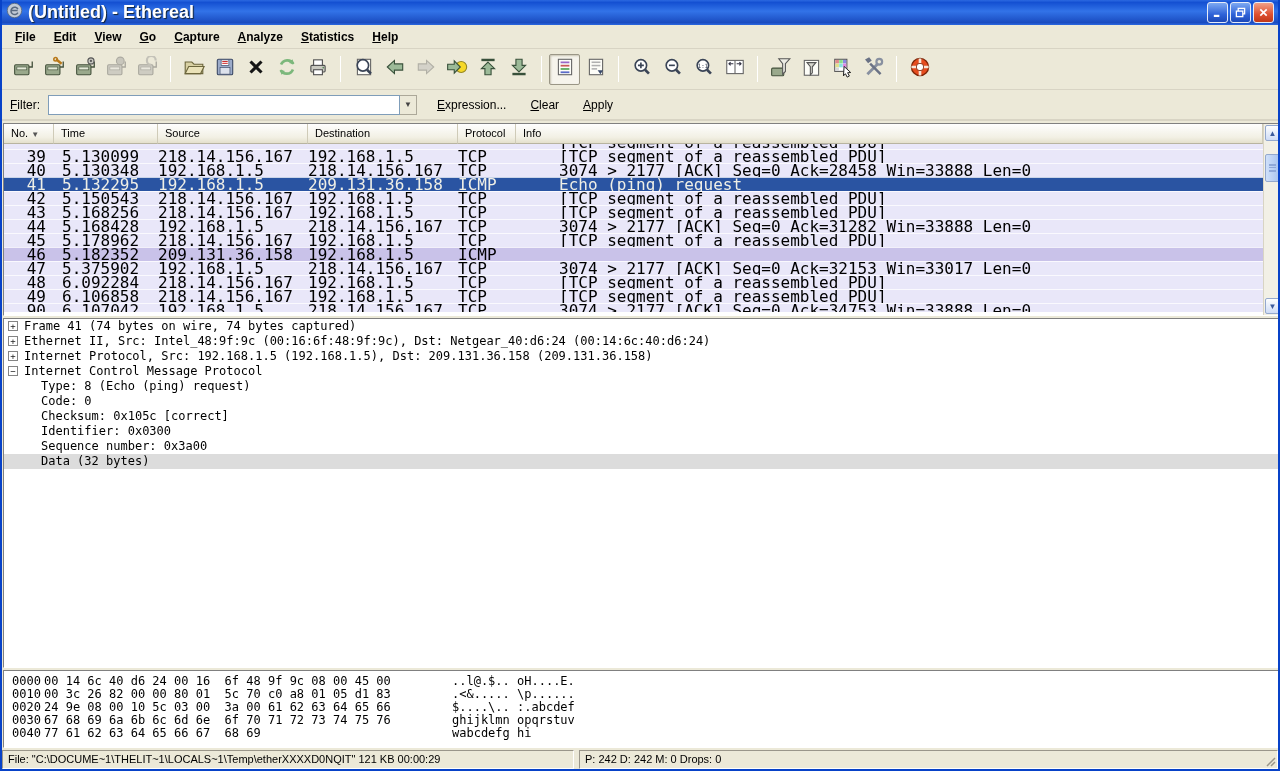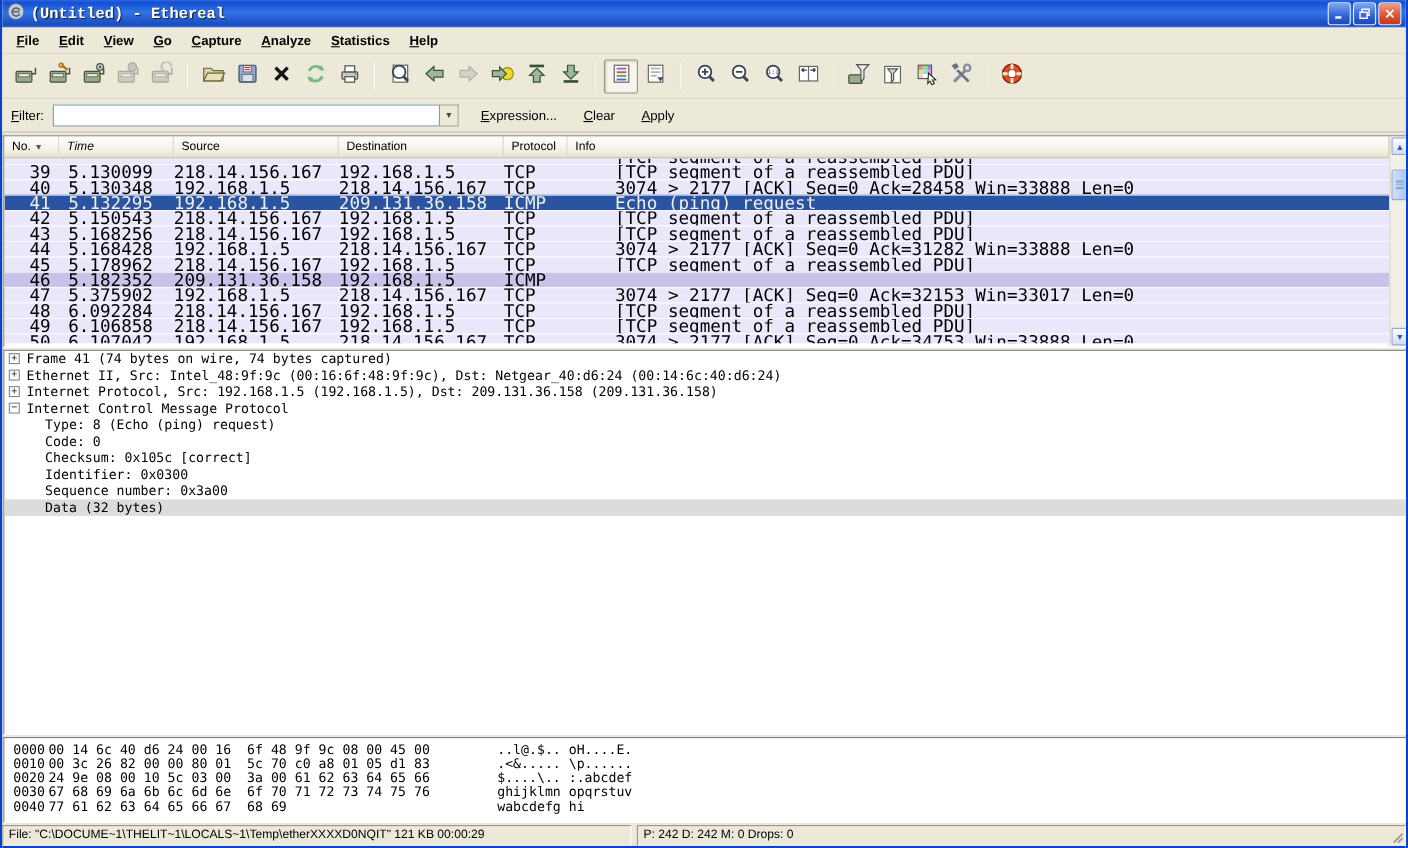--- a/index.html
+++ b/index.html
@@ -5,22 +5,22 @@
   * { box-sizing: border-box; margin: 0; padding: 0; }
   html,body { background:#555; }
   body { font-family:"Liberation Sans", sans-serif; }
   .screen{ position:relative; width:1280px; height:771px; background:#ECE9D8; overflow:hidden;
            border-left:2px solid #0842c8; border-right:2px solid #0842c8; }
 
   
   .titlebar{ position:absolute; left:0; top:0; right:0; height:25px;
     background:linear-gradient(180deg,#2b68e0 0%,#1450d2 10%,#3273e8 45%,#1a4cc0 90%,#2b68e0 100%);
     display:flex; align-items:center; padding:0 4px; }
-  .title-text{ color:#fff; font-weight:bold; font-size:14px; margin-left:5px;
-    text-shadow:1px 1px 1px #123; flex:1;font-family:Liberation Mono, monospace; }
+  .title-text{ color:#fff; font-weight:bold; font-size:18px; margin-left:5px;
+    text-shadow:1px 1px 1px #123; flex:1; }
   .winbtns{ display:flex; gap:2px; }
   .winbtn{ width:21px; height:21px; border-radius:3px; border:1px solid #e6ecf8;
     display:flex; align-items:center; justify-content:center; cursor:pointer; }
   .winbtn.blue{ background:linear-gradient(180deg,#7da9f2,#2f63d8 60%,#1c48b8); }
   .winbtn.red{ background:linear-gradient(180deg,#f0a088,#de5030 60%,#c03818); }
 
   
   .menubar{ position:absolute; left:0; top:25px; right:0; height:24px; background:#ECE9D8;
     display:flex; align-items:center; padding-left:4px; border-bottom:1px solid #d8d4c4;
     font-size:12px; color:#000;font-weight:bold; }
@@ -385,21 +385,21 @@
     <input class="filter-input" type="text" value="" style="">
     <span class="filter-drop">
       <span>▼</span>
     </span>
     <span id="filter-buttons"><button class="filter-btn"><u>E</u>xpression...</button><button class="filter-btn"><u>C</u>lear</button><button class="filter-btn"><u>A</u>pply</button></span>
   </div>
 
   <div class="pkt-pane">
     <div class="pkt-header" id="pkt-header">
         <div class="pkt-hcell" style="width:50px;">No.<span class="sort-arrow">▼</span></div>
-        <div class="pkt-hcell" style="width:104px;font-style:italic;">Time</div>
+        <div class="pkt-hcell" style="width:104px;">Time</div>
         <div class="pkt-hcell" style="width:150px;">Source</div>
         <div class="pkt-hcell" style="width:150px;">Destination</div>
         <div class="pkt-hcell" style="width:58px;">Protocol</div>
         <div class="pkt-hcell" style="flex:1;">Info</div>
       </div>
     <div class="pkt-rows" id="pkt-rows">
         <div class="clip-top">
           <div class="pkt-row" style="background:#E9E7F9;color:#000000;">
             <div class="c-no"></div>
             <div class="c-time"></div>
@@ -491,21 +491,21 @@
         <div class="pkt-row" style="background:#E9E7F9;color:#000000;">
           <div class="c-no">49</div>
           <div class="c-time">6.106858</div>
           <div class="c-src">218.14.156.167</div>
           <div class="c-dst">192.168.1.5</div>
           <div class="c-proto">TCP</div>
           <div class="c-info">[TCP segment of a reassembled PDU]</div>
         </div>
         <div class="clip-bottom">
           <div class="pkt-row" style="background:#E9E7F9;color:#000000;">
-            <div class="c-no">50</div>
+            <div class="c-no">90</div>
             <div class="c-time">6.107042</div>
             <div class="c-src">192.168.1.5</div>
             <div class="c-dst">218.14.156.167</div>
             <div class="c-proto">TCP</div>
             <div class="c-info">3074 &gt; 2177 [ACK] Seq=0 Ack=34753 Win=33888 Len=0</div>
           </div>
         </div>
       </div>
     <div class="vscroll">
       <div class="sb-btn" style="top:1px;">

